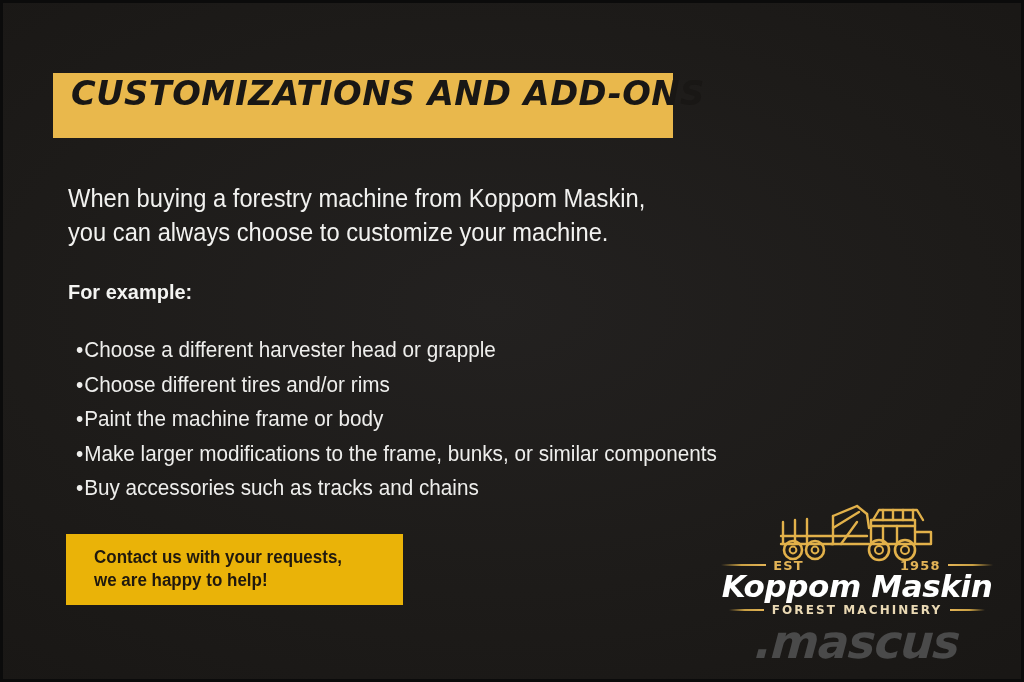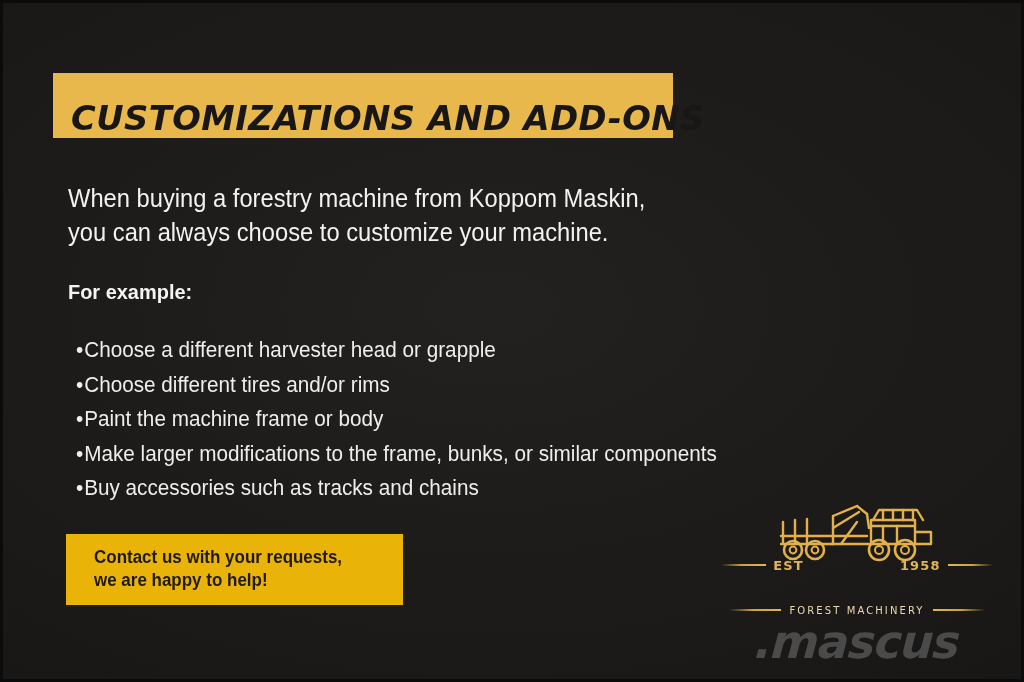--- a/index.html
+++ b/index.html
@@ -32,21 +32,21 @@
 
   
   .title-banner {
     position: absolute;
     left: 50px;
     top: 70px;
     width: 620px;
     height: 65px;
     background: #e9b84c;
     display: flex;
-    align-items: flex-end;
+    align-items: flex-start;
     box-sizing: border-box;
     padding-left: 18px;
   }
   .title-banner-text {
     font-family: "DejaVu Sans", sans-serif;
     font-weight: bold;
     font-style: italic;
     font-size: 34px;
     letter-spacing: 0.5px;
     color: #191715;
@@ -196,22 +196,22 @@
     left: 8px;
     top: 104px;
     width: 256px;
     height: 12px;
     display: flex;
     align-items: center;
     gap: 8px;
   }
   .tagline-text {
     font-family: "DejaVu Sans", sans-serif;
-    font-weight: normal;
-    font-size: 10px;
+    font-weight: bold;
+    font-size: 12px;
     letter-spacing: 2.1px;
     color: #ead9b4;
     white-space: nowrap;
   }
 
   
   .mascus {
     position: absolute;
     left: 752px;
     top: 612px;
@@ -318,20 +318,21 @@
     </div>
 
     <div class="logo-est-row">
       <span class="rule"></span>
       <span class="est-text">EST</span>
       <span class="est-gap"></span>
       <span class="est-text">1958</span>
       <span class="rule right"></span>
     </div>
 
+    <div class="logo-name">Koppom Maskin</div>
 
     <div class="logo-tagline-row">
       <span class="rule"></span>
       <span class="tagline-text">FOREST MACHINERY</span>
       <span class="rule right"></span>
     </div>
   </div>
 
   <div class="mascus">.mascus</div>
 </div>

